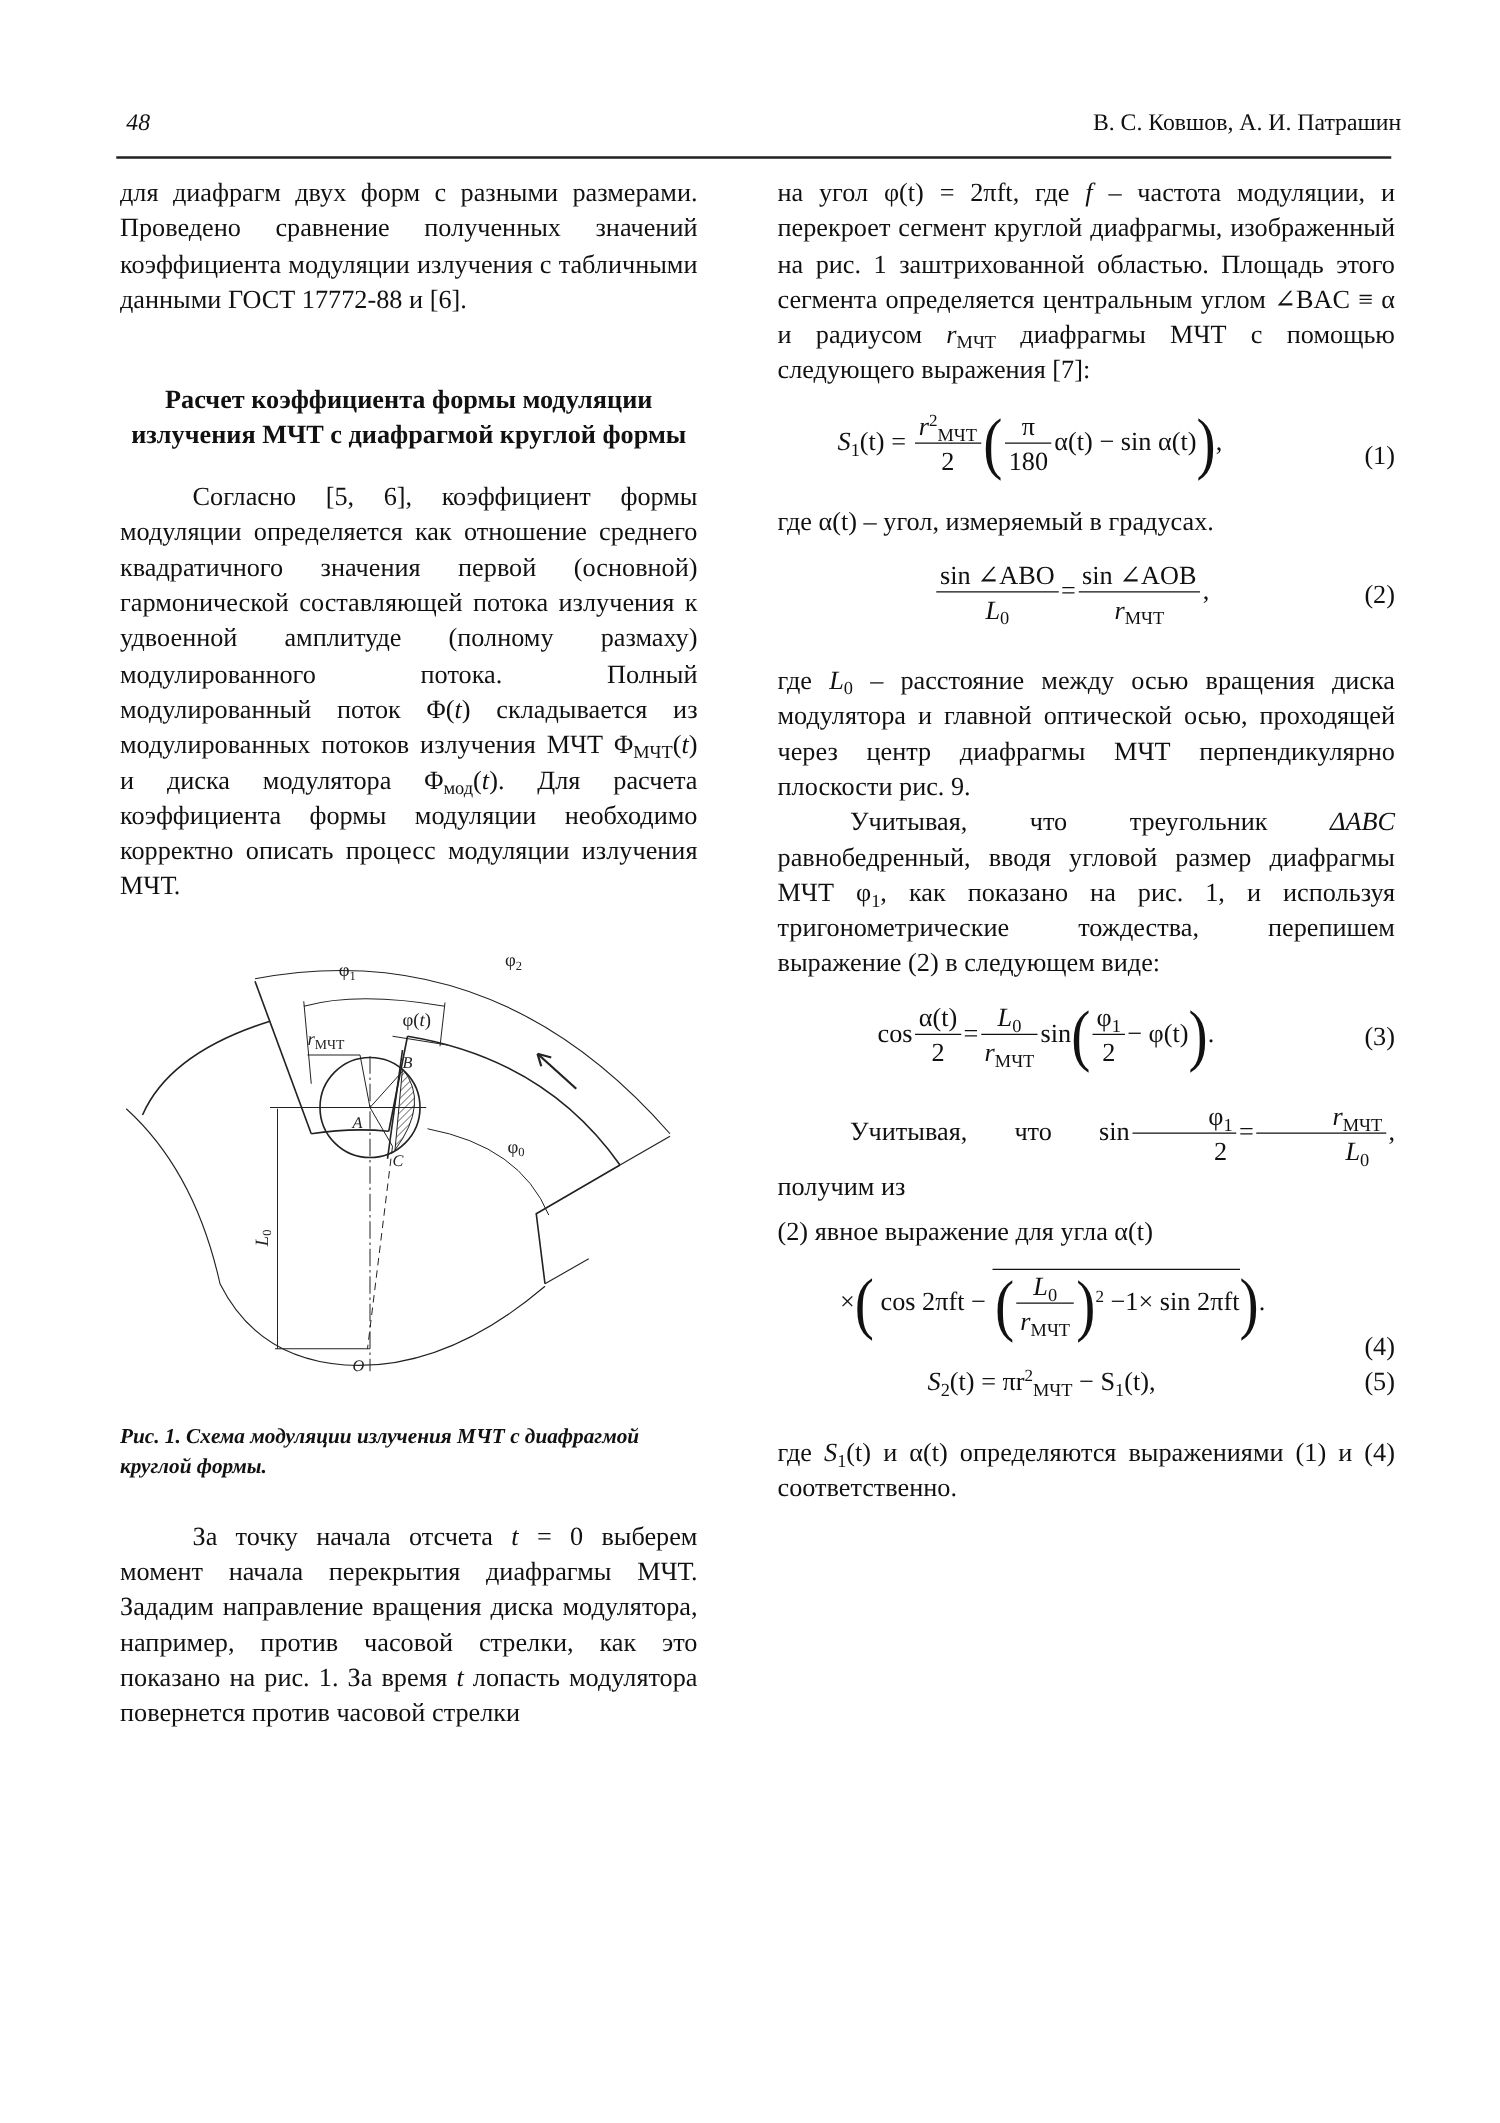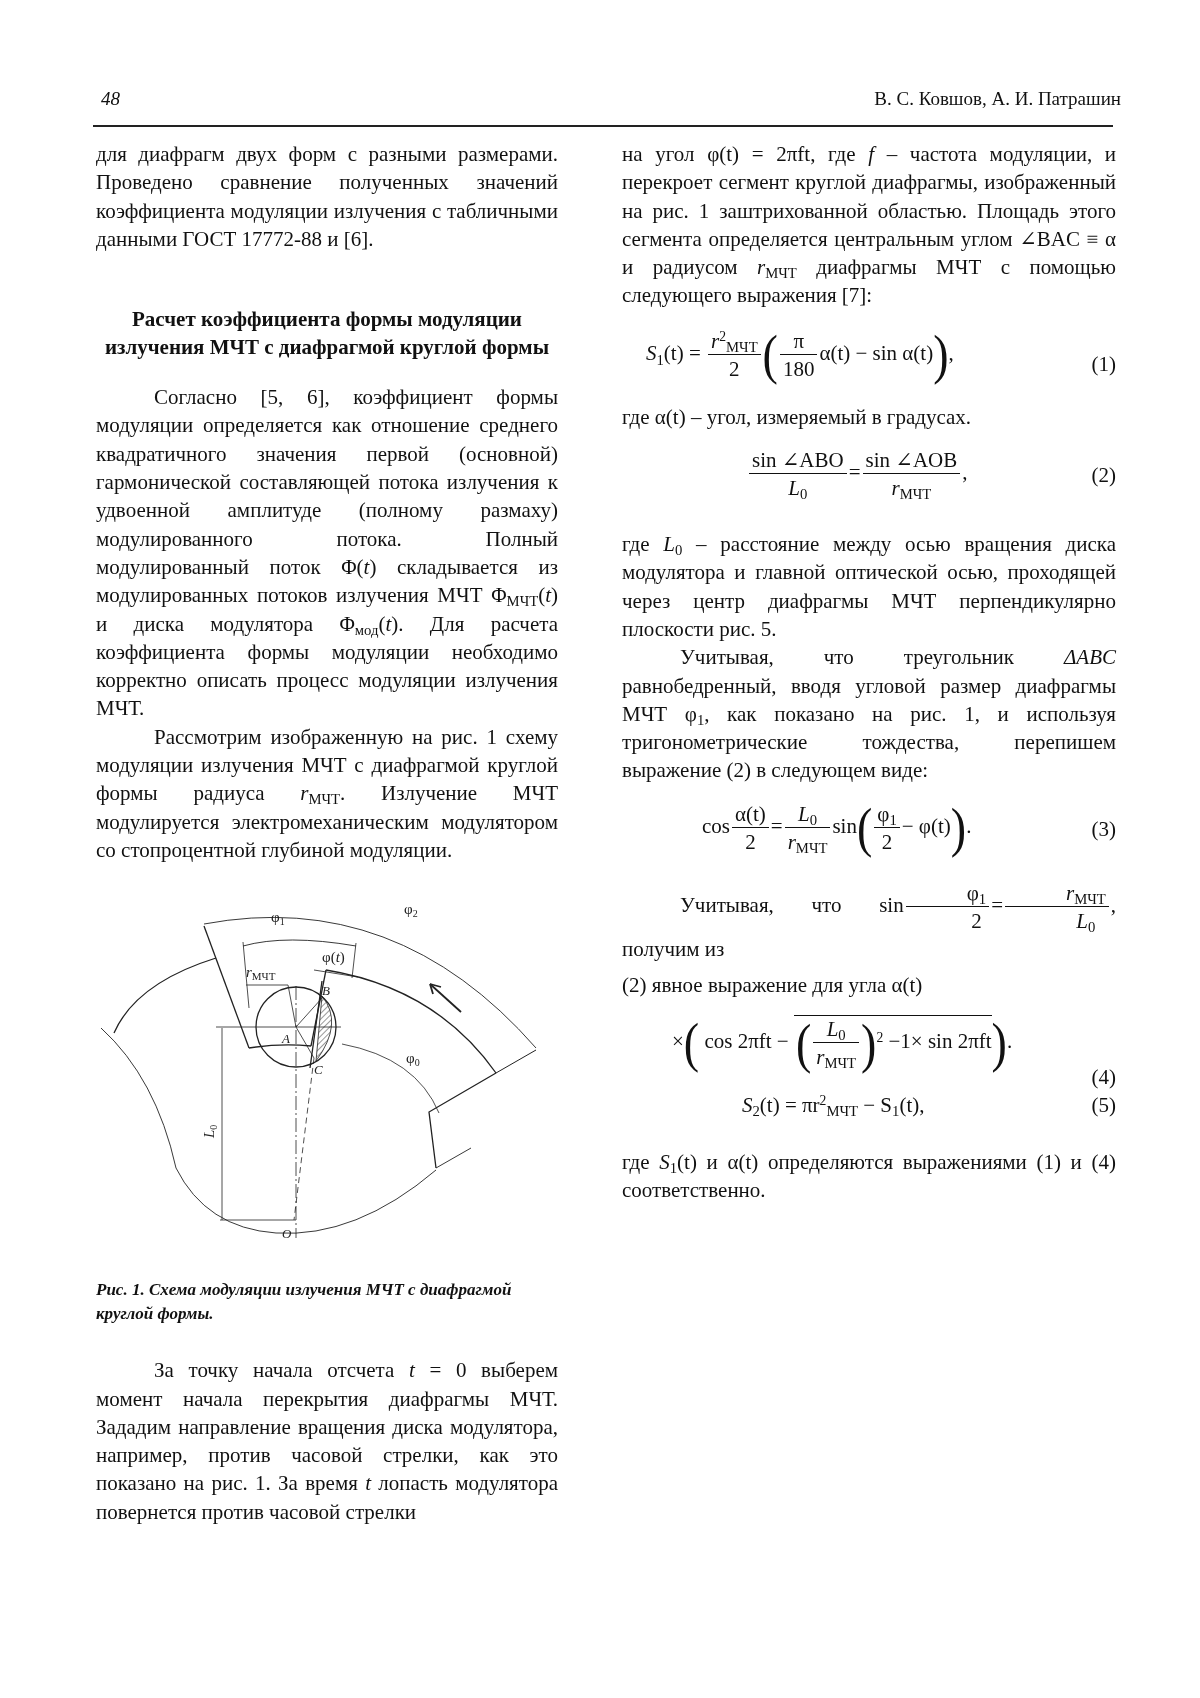--- a/index.html
+++ b/index.html
@@ -38,21 +38,20 @@
 </div>
 <div class="rule"></div>
 
 <div class="col left">
   <p>для диафрагм двух форм с разными размерами. Проведено сравнение полученных значений коэффициента модуляции излучения с табличными данными ГОСТ 17772-88 и [6].</p>
 
   <div class="sec-title">Расчет коэффициента формы модуляции излучения МЧТ с диафрагмой круглой формы</div>
 
   <p class="ind"><span>Согласно [5, 6], коэффициент формы модуляции определяется как отношение среднего квадратичного значения первой (основной) гармонической составляющей потока излучения к удвоенной амплитуде (полному размаху) модулированного потока. Полный модулированный поток Φ(</span><i>t</i><span>) складывается из модулированных потоков излучения МЧТ Φ</span><sub>МЧТ</sub><span>(</span><i>t</i><span>) и диска модулятора Φ</span><sub>мод</sub><span>(</span><i>t</i><span>). Для расчета коэффициента формы модуляции необходимо корректно описать процесс модуляции излучения МЧТ.</span></p>
 
-  <p class="ind"><span>Рассмотрим изображенную на рис. 1 схему модуляции излучения МЧТ с диафрагмой круглой формы радиуса </span><i>r</i><sub>МЧТ</sub><span>. Излучение МЧТ модулируется электромеханическим модулятором со стопроцентной глубиной модуляции.</span></p>
 
   <div class="fig">
     <svg width="462" height="360" viewBox="0 0 462 360">
       <g fill="none" stroke="#222" stroke-width="1">
 
         <path d="M 108 26 Q 300 -10 440 150" stroke-width="0.9"></path>
 
         <path d="M 108 28 L 153 150" stroke-width="1.3"></path>
         <path d="M 153 150 Q 185 145 215 148" stroke-width="1.3"></path>
         <path d="M 215 148 L 230 72" stroke-width="1.3"></path>
@@ -118,34 +117,34 @@
   </div>
 
   <div class="caption">Рис. 1. Схема модуляции излучения МЧТ с диафрагмой круглой формы.</div>
 
   <p class="ind" style="margin-top:30px"><span>За точку начала отсчета </span><i>t</i><span> = 0 выберем момент начала перекрытия диафрагмы МЧТ. Зададим направление вращения диска модулятора, например, против часовой стрелки, как это показано на рис. 1. За время </span><i>t</i><span> лопасть модулятора повернется против часовой стрелки</span></p>
 </div>
 
 <div class="col right">
   <p><span>на угол </span><span class="it">φ(t) = 2πft</span><span>, где </span><i>f</i><span> – частота модуляции, и перекроет сегмент круглой диафрагмы, изображенный на рис. 1 заштрихованной областью. Площадь этого сегмента определяется центральным углом </span><span class="it">∠BAC ≡ α</span><span> и радиусом </span><i>r</i><sub>МЧТ</sub><span> диафрагмы МЧТ с помощью следующего выражения [7]:</span></p>
 
-  <div class="eq" style="margin:18px 0 20px 24px">
+  <div class="eq" style="margin:18px 0 20px 48px">
     <i>S</i><sub>1</sub><span>(t) =</span>
     <span class="frac"><span class="n"><i>r</i><sup>2</sup><sub>МЧТ</sub></span><span class="d">2</span></span><span class="big">(</span><span class="frac"><span class="n">π</span><span class="d">180</span></span><span>α(t) − sin α(t)</span><span class="big">)</span>,
     <span class="eqnum" style="top:22px">(1)</span>
   </div>
 
   <p style="margin-top:16px">где α(t) – угол, измеряемый в градусах.</p>
 
   <div class="eq" style="margin:16px 0 28px 125px">
     <span class="frac"><span class="n"><span>sin ∠ABO</span></span><span class="d"><i>L</i><sub>0</sub></span></span>=<span class="frac"><span class="n">sin ∠AOB</span><span class="d"><i>r</i><sub>МЧТ</sub></span></span>,
     <span class="eqnum" style="top:14px">(2)</span>
   </div>
 
-  <p><span>где </span><i>L</i><sub>0</sub><span> – расстояние между осью вращения диска модулятора и главной оптической осью, проходящей через центр диафрагмы МЧТ перпендикулярно плоскости рис. 5.</span></p>
+  <p><span>где </span><i>L</i><sub>0</sub><span> – расстояние между осью вращения диска модулятора и главной оптической осью, проходящей через центр диафрагмы МЧТ перпендикулярно плоскости рис. 9.</span></p>
   <p class="ind"><span>Учитывая, что треугольник </span><i>ΔABC</i><span> равнобедренный, вводя угловой размер диафрагмы МЧТ φ</span><sub>1</sub><span>, как показано на рис. 1, и используя тригонометрические тождества, перепишем выражение (2) в следующем виде:</span></p>
 
   <div class="eq" style="margin:16px 0 24px 80px">
     <span>cos</span><span class="frac"><span class="n">α(t)</span><span class="d">2</span></span>=<span class="frac"><span class="n"><i>L</i><sub>0</sub></span><span class="d"><i>r</i><sub>МЧТ</sub></span></span><span>sin</span><span class="big">(</span><span class="frac"><span class="n"><span>φ</span><sub>1</sub></span><span class="d">2</span></span><span>− φ(t)</span><span class="big">)</span>.
     <span class="eqnum" style="top:14px">(3)</span>
   </div>
 
   <p class="ind" style="margin-top:14px"><span>Учитывая, что </span><span>sin</span><span class="frac"><span class="n"><span>φ</span><sub>1</sub></span><span class="d">2</span></span>=<span class="frac"><span class="n"><i>r</i><sub>МЧТ</sub></span><span class="d"><i>L</i><sub>0</sub></span></span><span>, получим из</span></p>
   <p style="margin-top:8px">(2) явное выражение для угла α(t)</p>
 

